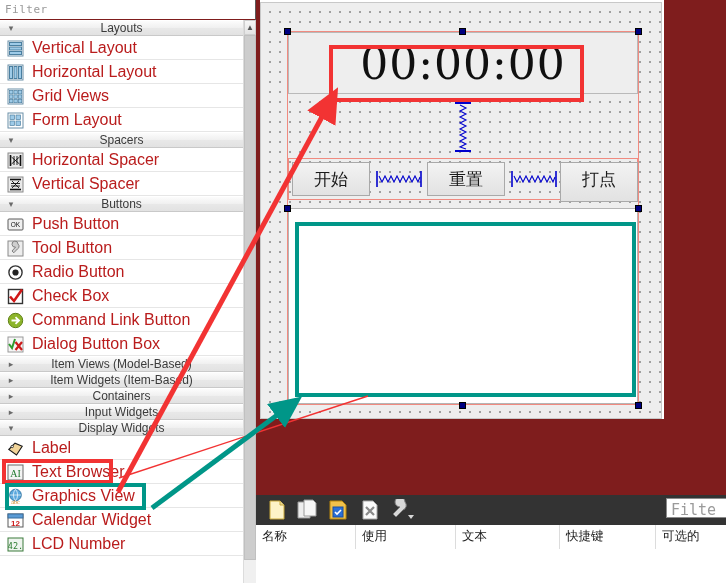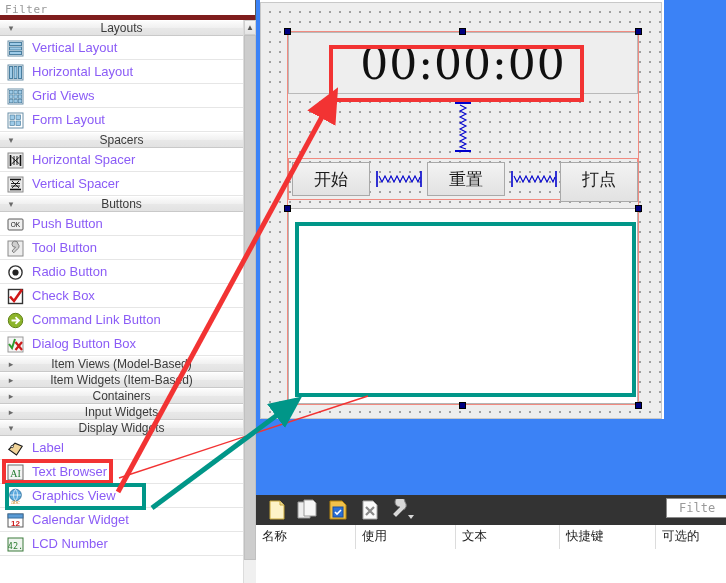--- a/index.html
+++ b/index.html
@@ -9,51 +9,51 @@
     background:#ffffff;overflow:hidden;position:relative;
     -webkit-font-smoothing:antialiased;
   }
   #root{position:absolute;left:0;top:0;width:726px;height:583px;}
 
   
   #widgetbox{position:absolute;left:0;top:0;width:256px;height:583px;
     background:#ffffff;border-right:1px solid #5a5a5a;box-sizing:border-box;}
 
   .filterbar{position:absolute;left:0;top:0;width:255px;height:20px;
-    background:#ffffff;border-bottom:5px solid #7f1d1d;box-sizing:border-box;}
+    background:#ffffff;border-bottom:1px solid #7f1d1d;box-sizing:border-box;}
   .filterbar .ftxt{position:absolute;left:5px;top:3px;font-size:11px;color:#9a9a9a;
     font-family:"DejaVu Sans Mono","Liberation Mono",monospace;letter-spacing:.5px;}
 
   .wb-list{position:absolute;left:0;top:20px;width:243px;height:563px;overflow:hidden;}
 
   .grp{position:relative;height:16px;background:linear-gradient(to bottom,#fcfcfc 0%,#f0f0f0 48%,#e8e8e8 52%,#e2e2e2 100%);
     border-bottom:1px solid #c9c9c9;border-top:1px solid #ffffff;box-sizing:border-box;}
   .grp .gname{position:absolute;left:0;right:0;top:0;line-height:15px;text-align:center;
     font-size:12px;color:#3b3b3b;}
   .grp .arrow{position:absolute;left:4px;top:0;width:14px;height:15px;line-height:15px;
     text-align:center;font-size:9px;color:#6a6a6a;}
 
   .item{position:relative;height:24px;border-bottom:1px solid #e6e6e6;background:#ffffff;box-sizing:border-box;}
   .item .ic{position:absolute;left:7px;top:4px;width:17px;height:17px;}
-  .item .lb{position:absolute;left:32px;top:0;line-height:23px;font-size:13px;color:#8b5cf6;}
+  .item .lb{position:absolute;left:32px;top:0;line-height:23px;font-size:16px;color:#b91c1c;}
 
   
   .vscroll{position:absolute;left:243px;top:20px;width:13px;height:563px;background:#f0f0f0;
     border-left:1px solid #dcdcdc;box-sizing:border-box;}
   .vscroll .up{position:absolute;left:0;top:0;width:12px;height:15px;
     background:linear-gradient(to bottom,#f6f6f6,#e4e4e4);border:1px solid #cfcfcf;box-sizing:border-box;
     font-size:8px;text-align:center;line-height:13px;color:#555;}
   .vscroll .thumb{position:absolute;left:0;top:15px;width:12px;height:525px;
     background:#cdcdcd;border:1px solid #c0c0c0;box-sizing:border-box;}
 
   
   .ic svg{display:block;}
 
   
-  #right{position:absolute;left:256px;top:0;width:470px;height:583px;background:#3b82f6;}
+  #right{position:absolute;left:256px;top:0;width:470px;height:583px;background:#7f1d1d;}
 
   
   .canvas-wrap{position:absolute;left:4px;top:0;width:404px;height:419px;background:#ffffff;}
   .formcanvas{position:absolute;left:0;top:2px;width:402px;height:417px;
     background-color:#eeeeee;
     background-image:radial-gradient(#9a9a9a .7px, transparent .8px);
     background-size:10px 10px;background-position:4px 4px;
     border:1px solid #c8c8c8;box-sizing:border-box;}
 
   .sel-rect{position:absolute;border:1px solid #f08a80;box-sizing:border-box;}
@@ -67,21 +67,21 @@
 
   
   .anno-red{position:absolute;border:4px solid #f23333;box-sizing:border-box;}
   .anno-teal{position:absolute;border:4px solid #009688;box-sizing:border-box;}
 
   
   .actionbar{position:absolute;left:256px;top:495px;width:470px;height:30px;background:#333333;}
   .actionbar .tbi{position:absolute;top:4px;width:24px;height:22px;}
   .filterbox2{position:absolute;right:-2px;top:3px;width:62px;height:20px;background:#fff;
     border:1px solid #8a8a8a;box-sizing:border-box;}
-  .filterbox2 span{position:absolute;left:12px;top:2px;font-size:12px;color:#9a9a9a;
+  .filterbox2 span{position:absolute;left:4px;top:2px;font-size:15px;color:#9a9a9a;
     font-family:"DejaVu Sans Mono","Liberation Mono",monospace;}
 
   .tblhdr{position:absolute;left:256px;top:525px;width:470px;height:25px;background:#ffffff;
     border-bottom:1px solid #d0d0d0;}
   .th{position:absolute;top:0;height:24px;line-height:24px;font-size:12.5px;color:#1a1a1a;
     border-right:1px solid #dcdcdc;box-sizing:border-box;padding-left:6px;}
   .tblbody{position:absolute;left:256px;top:550px;width:470px;height:33px;background:#ffffff;}
 
   .arrows{position:absolute;left:0;top:0;width:726px;height:583px;pointer-events:none;}
 </style>

